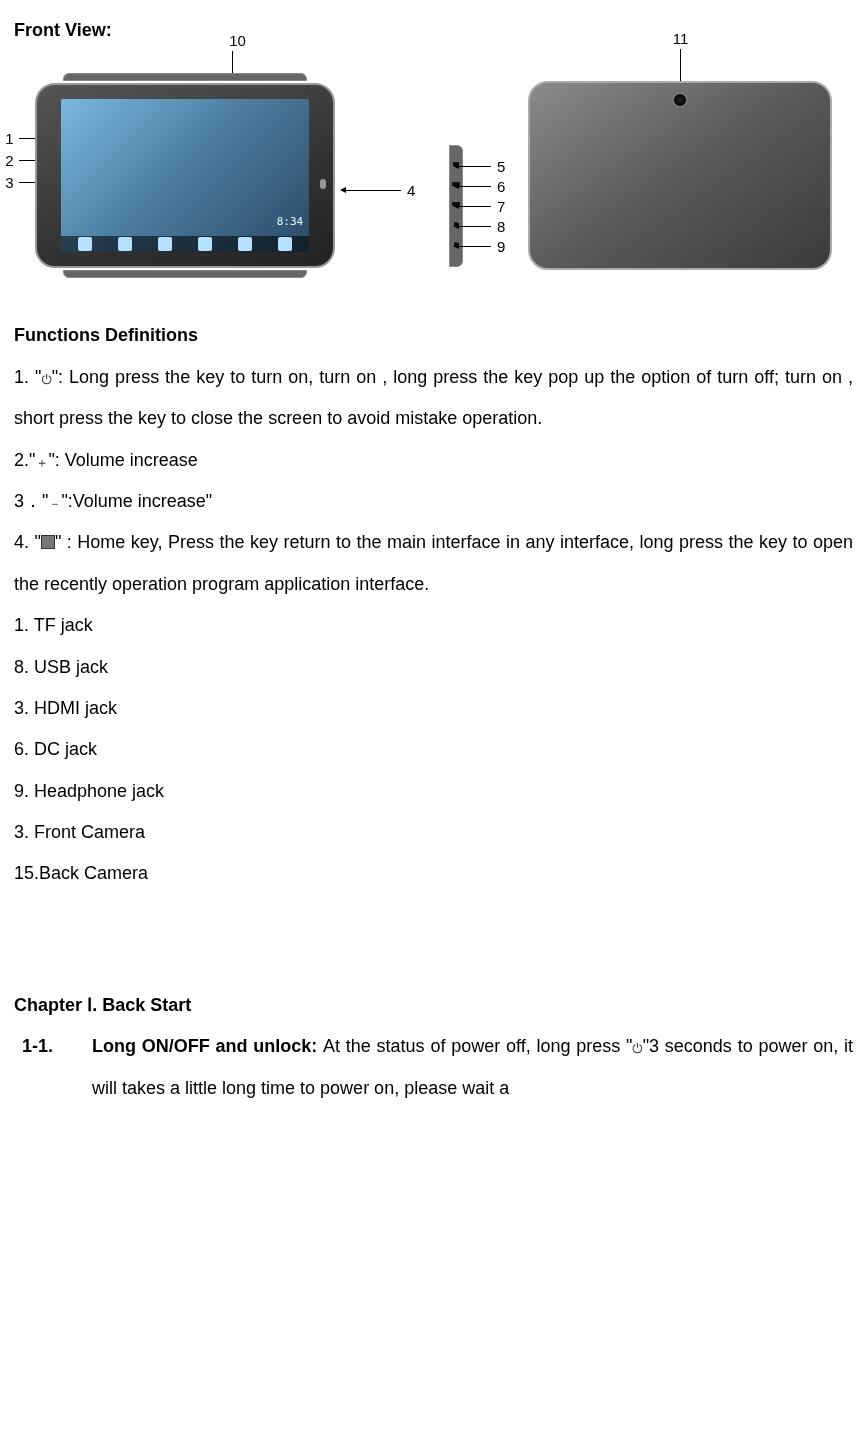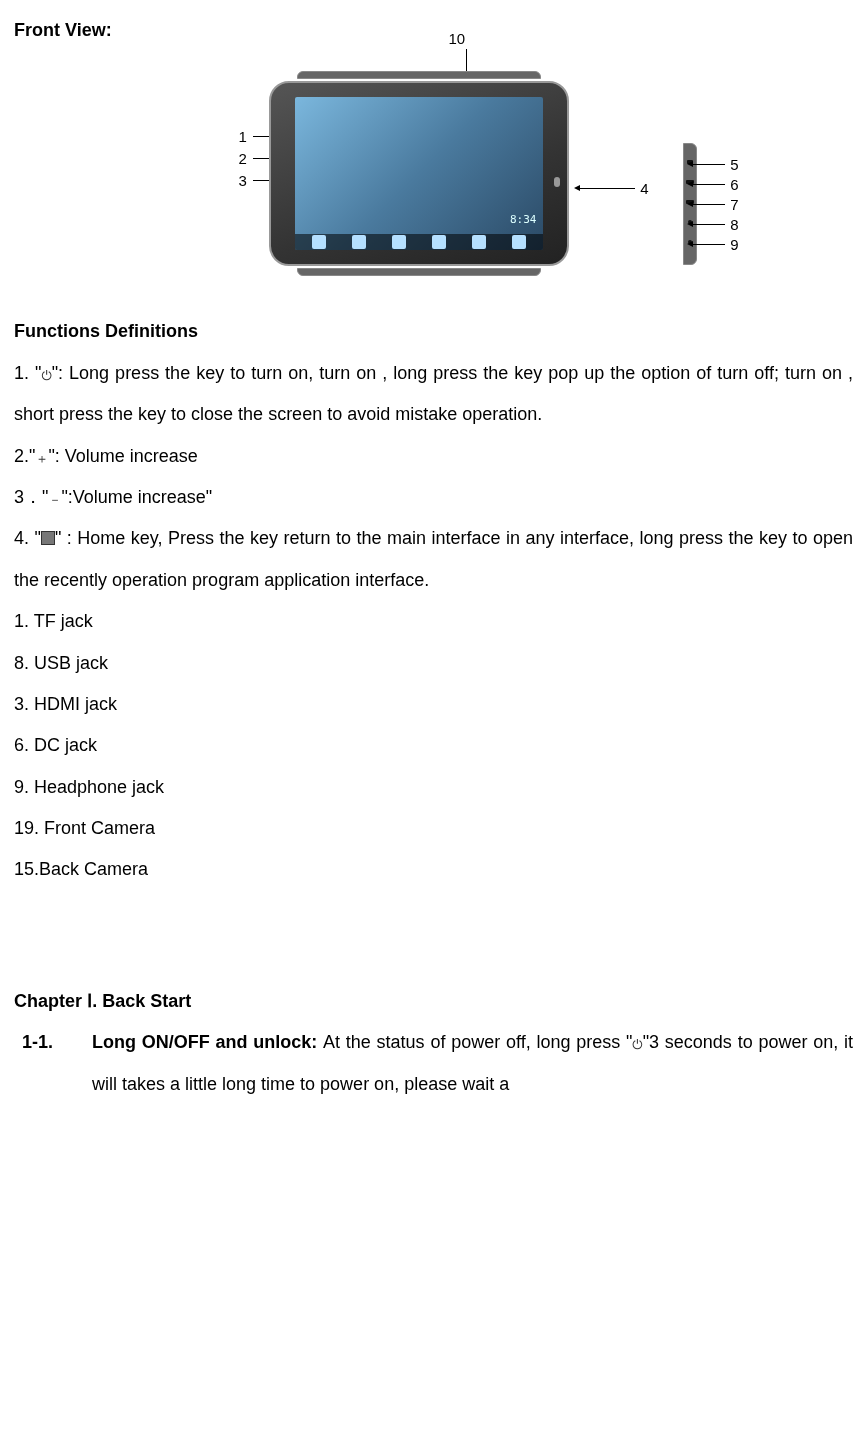--- a/index.html
+++ b/index.html
@@ -169,21 +169,21 @@
 </style>
 </head>
 <body>
 
 <div class="bold">Front View:</div>
 
 <div class="diagram-container">
 
   <div class="tablet-area" style="margin-right:30px;">
 
-    <div class="callout-num" style="left:180px; top:-50px;">10</div>
+    <div class="callout-num" style="left:194px; top:-50px;">10</div>
     <div class="callout-line v" style="left:197px; top:-32px; height:24px;">
         <span class="arrow-down"></span>
       </div>
 
     <div class="callout-num" style="left:-30px; top:48px;">1</div>
     <div class="callout-line" style="left:-16px; top:55px; width:28px;">
         <span class="arrow-right"></span>
       </div>
 
     <div class="callout-num" style="left:-30px; top:70px;">2</div>
@@ -242,39 +242,48 @@
           <div class="screen-icn"></div>
           <div class="screen-icn"></div>
           <div class="screen-icn"></div>
           <div class="screen-icn"></div>
           <div class="screen-icn"></div>
         </div>
       </div>
     </div>
   </div>
 
+  <div class="tablet-area" style="margin-left:140px;">
+    <div class="callout-num" style="left:145px; top:-50px;">11</div>
+    <div class="callout-line v" style="left:152px; top:-32px; height:34px;">
+        <span class="arrow-down"></span>
+      </div>
+    <div class="tablet-back">
+      <div class="lens"></div>
+    </div>
+  </div>
 
 </div>
 
 <div class="section-head">Functions Definitions</div>
 
 <div class="func-line">1. "<span class="icon-inline">⏻</span>": Long press the key to turn on, turn on , long press the key pop up the option of turn off; turn on , short press the key to close the screen to avoid mistake operation.</div>
 
 <div>2."<span class="icon-inline">＋</span>": Volume increase</div>
 
 <div>3．"<span class="icon-inline">－</span>":Volume increase"</div>
 
 <div class="func-line">4. "<span class="icon-home-square"></span>" : Home key, Press the key return to the main interface in any interface, long press the key to open the recently operation program application interface.</div>
 
 <div>1. TF jack</div>
 <div>8. USB jack</div>
 <div>3. HDMI jack</div>
 <div>6. DC jack</div>
 <div>9. Headphone jack</div>
-<div>19. Front Camera</div>
+<div>3. Front Camera</div>
 <div>15.Back Camera</div>
 
 <div style="height:90px;"></div>
 
 <div class="section-head">Chapter Ⅰ. Back Start</div>
 
 <div class="indent-row">
   <div class="indent-num">1-1.</div>
   <div class="indent-body">
     <span class="bold">Long ON/OFF and unlock: </span>At the status of power off, long press "<span class="icon-inline">⏻</span>"3 seconds to power on, it will takes a little long time to power on, please wait a

